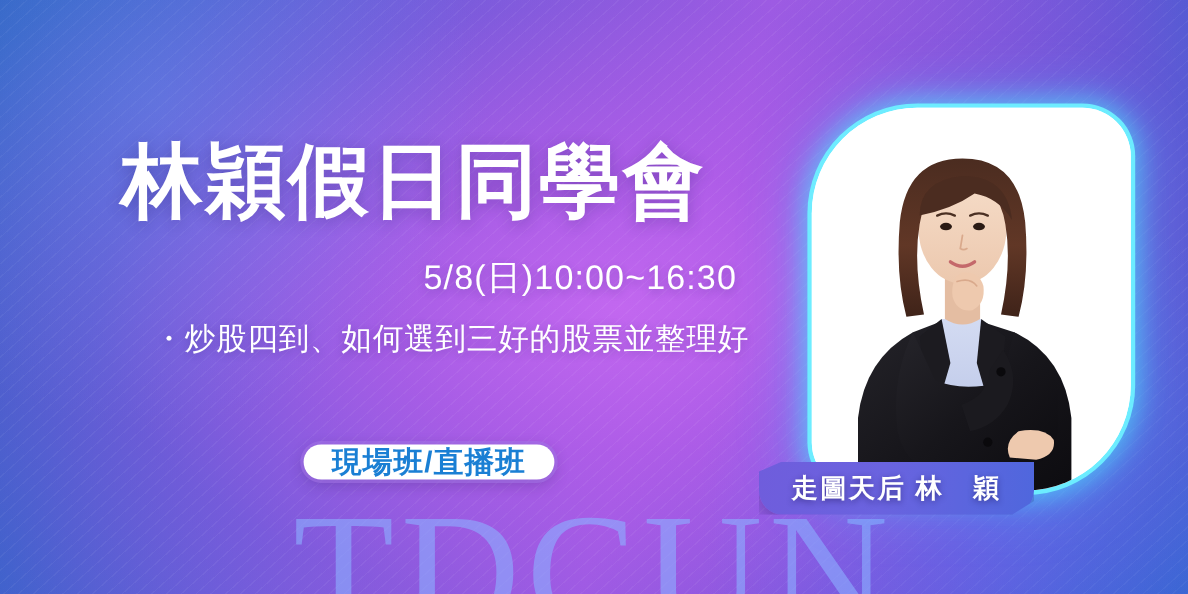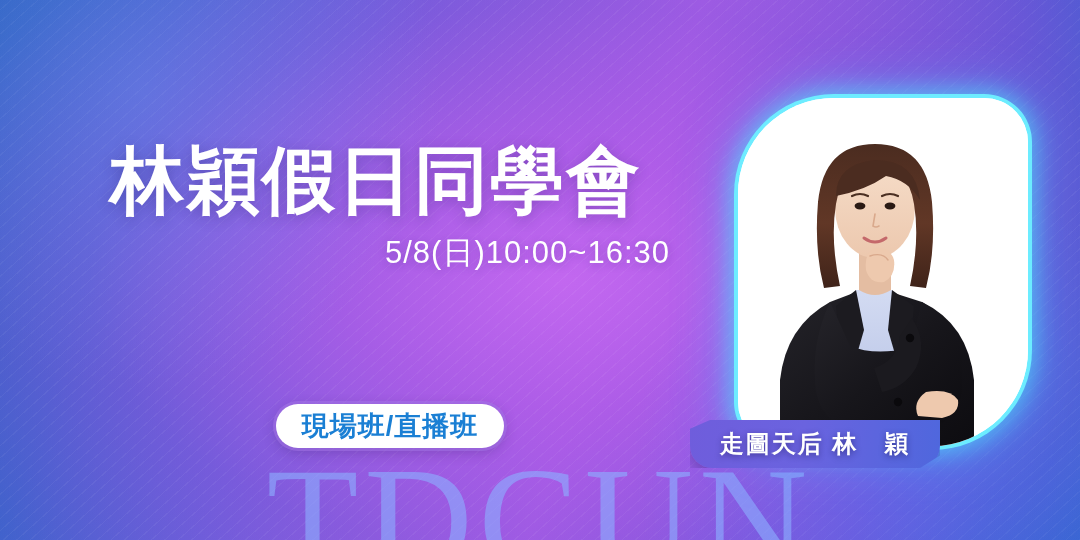--- a/index.html
+++ b/index.html
@@ -83,21 +83,21 @@
     letter-spacing: 6px;
     color: rgba(140, 175, 255, 0.62);
     white-space: nowrap;
     pointer-events: none;
   }
 
   
   .title {
     position: absolute;
     left: 110px;
-    top: 144px;
+    top: 128px;
     font-size: 74px;
     font-weight: 700;
     line-height: 1.0;
     color: #ffffff;
     letter-spacing: 2px;
     white-space: nowrap;
     text-shadow: 0 3px 14px rgba(40,30,110,.30);
   }
 
   .datetime {
@@ -137,21 +137,21 @@
     left: 110px;
     top: 404px;
     width: 560px;
     display: flex;
     justify-content: center;
   }
   .badge {
     display: inline-flex;
     align-items: center;
     justify-content: center;
-    height: 44px;
+    height: 32px;
     padding: 0 26px;
     border-radius: 999px;
     background: #ffffff;
     box-shadow:
       0 0 0 3px rgba(164, 116, 232, .55),
       0 4px 14px rgba(45, 25, 100, .30);
     color: #1a7fd4;
     font-size: 27px;
     font-weight: 700;
     letter-spacing: 1px;
@@ -236,20 +236,21 @@
   <div class="bg-glow-a"></div>
   <div class="bg-glow-b"></div>
 
   <div class="watermark">TDCUN</div>
 
   <div class="title">林穎假日同學會</div>
 
   <div class="datetime">5/8(日)10:00~16:30</div>
 
   <div class="bullets">
+    <div class="bullet-line">・炒股四到、如何選到三好的股票並整理好</div>
   </div>
 
   <div class="badge-wrap">
     <div class="badge">現場班/直播班</div>
   </div>
 
   <div class="portrait-zone">
     <div class="panel-glow"></div>
     <div class="panel-white"></div>
   </div>

